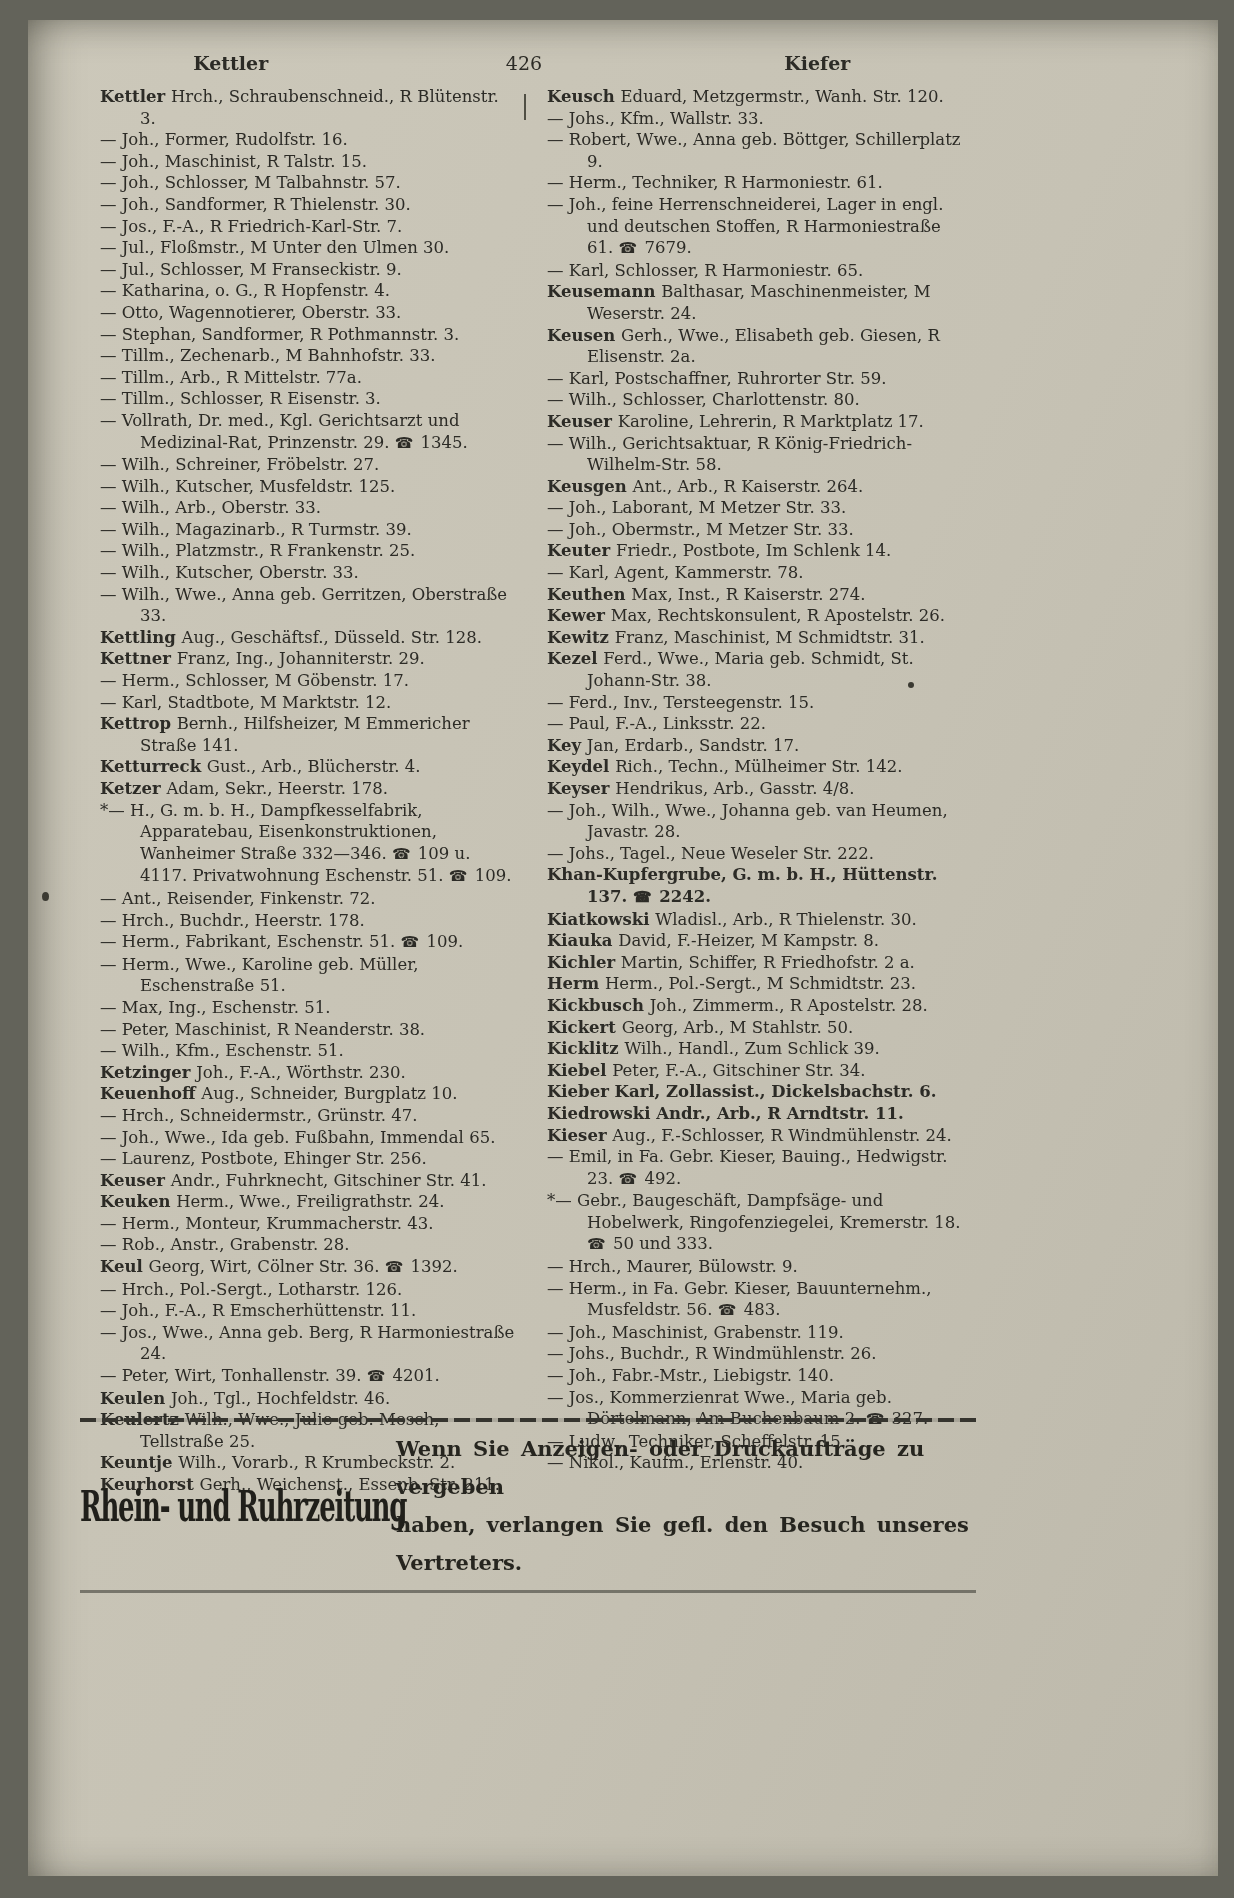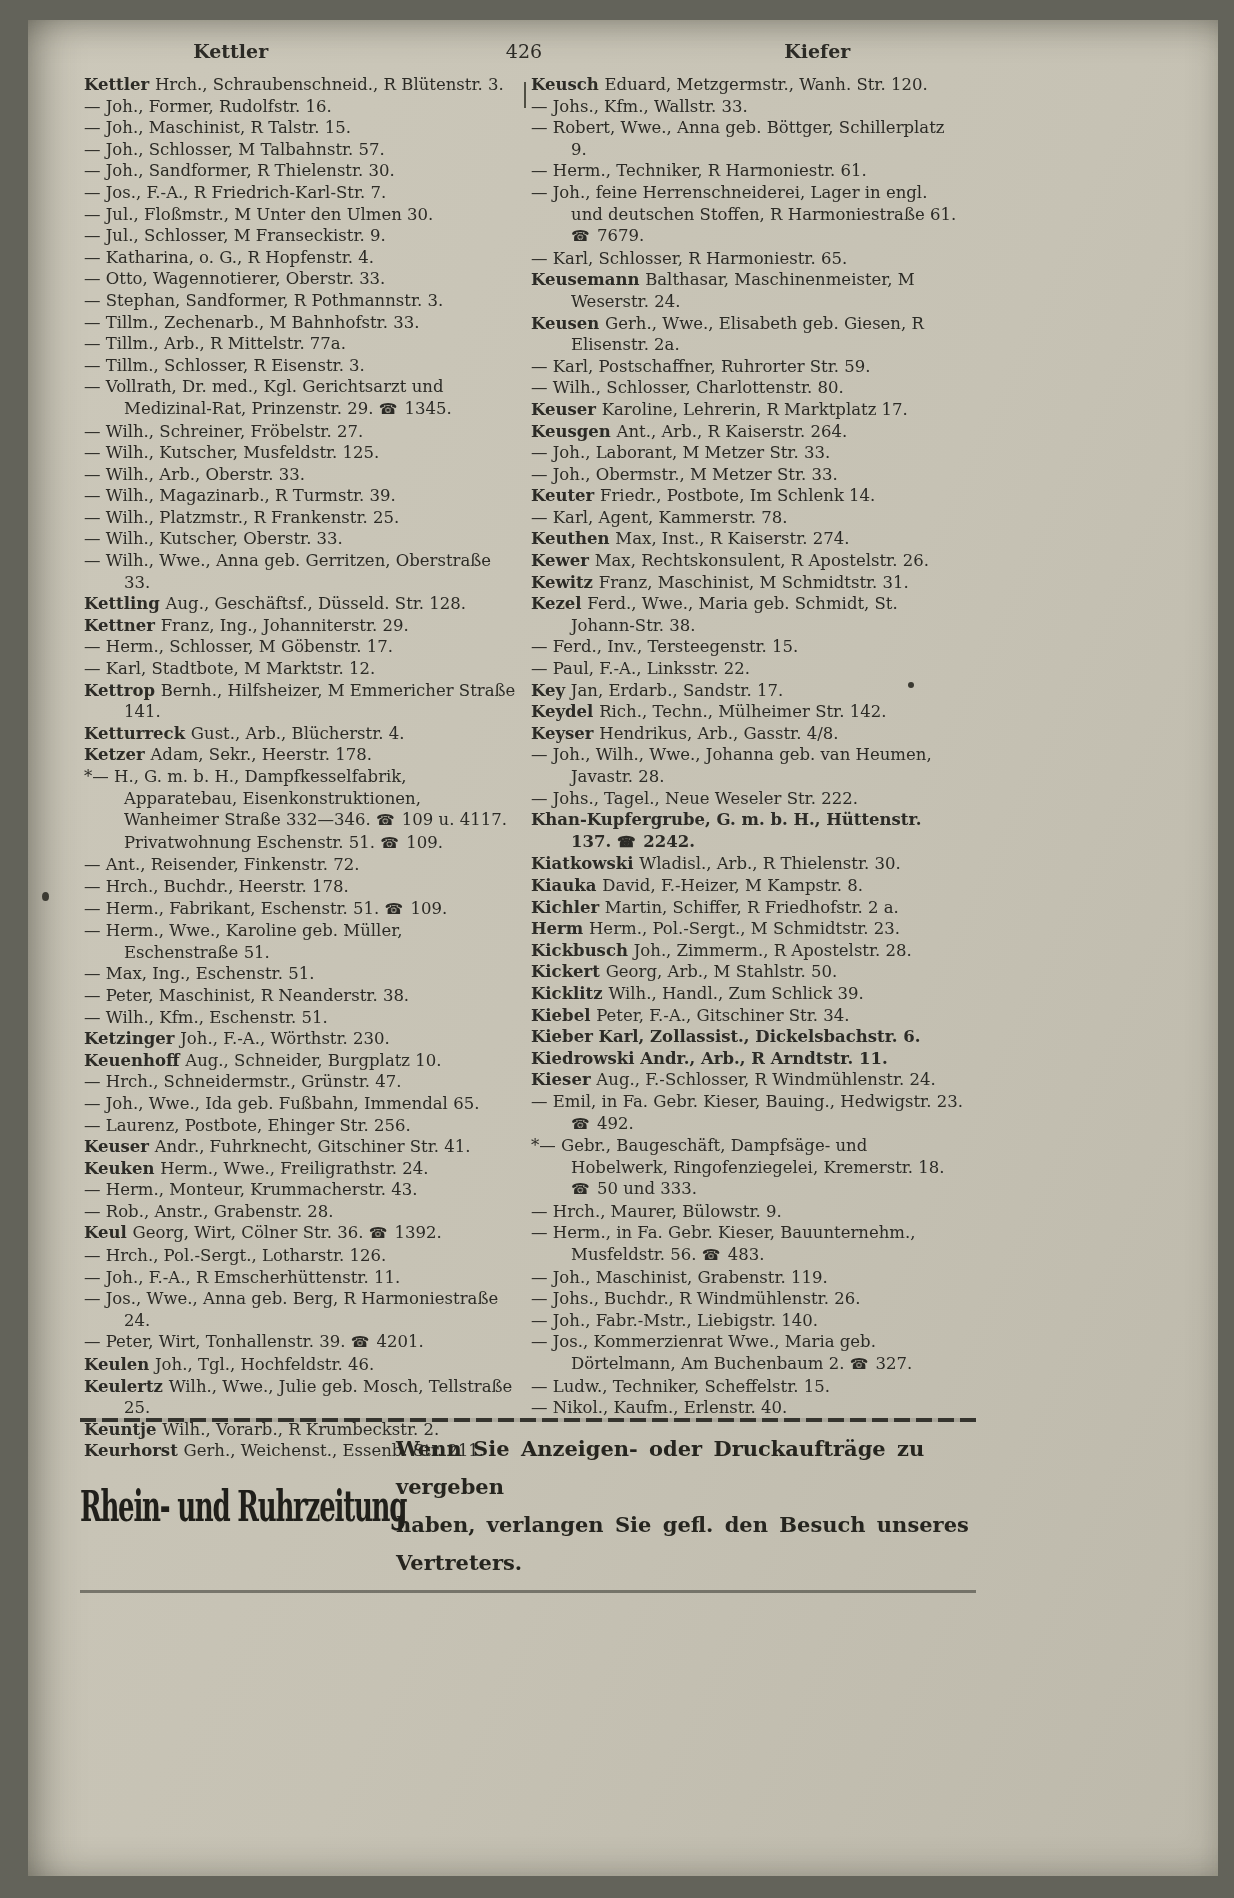--- a/index.html
+++ b/index.html
@@ -11,27 +11,27 @@
     overflow: hidden; position: relative;
   }
   .paper {
     position: absolute; left: 28px; top: 20px; right: 16px; bottom: 22px;
     background: linear-gradient(115deg, #ccc8ba 0%, #c6c2b4 55%, #bdb9ab 100%);
     box-shadow:
       inset 32px 0 45px -26px rgba(40,40,30,.5),
       inset 0 26px 38px -26px rgba(40,40,30,.45),
       inset -16px -22px 42px -26px rgba(40,40,30,.32);
   }
-  .content { position: absolute; left: 56px; top: 20px; width: 880px; color: #2c2b26; }
+  .content { position: absolute; left: 56px; top: 32px; width: 880px; color: #2c2b26; }
   .header-row { display: flex; font-size: 19px; margin-bottom: 12px; }
   .header-row .hcell { flex: 1; text-align: center; }
   .hname { font-weight: bold; }
   .col-divider { position: absolute; left: 440px; top: 42px; width: 2px; height: 26px; background: #504f44; }
   .cols { display: flex; gap: 14px; }
-  .col { width: 433px; font-size: 16.5px; line-height: 21.6px; }
+  .col { width: 433px; font-size: 16.5px; line-height: 21.6px; margin-left: 16px; }
   .entry { padding-left: 40px; text-indent: -40px; }
   .lead { font-weight: bold; }
   .entry.heavy { font-weight: bold; }
   .phone { font-size: 15px; padding-right: 2px; }
   .ink-spot { position: absolute; border-radius: 50%; background: #3b3a32; }
   .spot-a { left: 14px; top: 872px; width: 7px; height: 9px; }
   .spot-b { left: 880px; top: 662px; width: 6px; height: 6px; }
   .ad { position: absolute; left: 52px; top: 1398px; width: 896px; }
   .ad-rule {
     height: 4px; margin-bottom: 8px;
@@ -128,20 +128,21 @@
           <div class="entry">— Johs., Kfm., Wallstr. 33.</div>
           <div class="entry">— Robert, Wwe., Anna geb. Böttger, Schillerplatz 9.</div>
           <div class="entry">— Herm., Techniker, R Harmoniestr. 61.</div>
           <div class="entry">— Joh., feine Herrenschneiderei, Lager in engl. und deutschen Stoffen, R Harmoniestraße 61. <span class="phone">☎</span> 7679.</div>
           <div class="entry">— Karl, Schlosser, R Harmoniestr. 65.</div>
           <div class="entry"><span class="lead">Keusemann </span>Balthasar, Maschinenmeister, M Weserstr. 24.</div>
           <div class="entry"><span class="lead">Keusen </span>Gerh., Wwe., Elisabeth geb. Giesen, R Elisenstr. 2a.</div>
           <div class="entry">— Karl, Postschaffner, Ruhrorter Str. 59.</div>
           <div class="entry">— Wilh., Schlosser, Charlottenstr. 80.</div>
           <div class="entry"><span class="lead">Keuser </span>Karoline, Lehrerin, R Marktplatz 17.</div>
+          <div class="entry">— Wilh., Gerichtsaktuar, R König-Friedrich-Wilhelm-Str. 58.</div>
           <div class="entry"><span class="lead">Keusgen </span>Ant., Arb., R Kaiserstr. 264.</div>
           <div class="entry">— Joh., Laborant, M Metzer Str. 33.</div>
           <div class="entry">— Joh., Obermstr., M Metzer Str. 33.</div>
           <div class="entry"><span class="lead">Keuter </span>Friedr., Postbote, Im Schlenk 14.</div>
           <div class="entry">— Karl, Agent, Kammerstr. 78.</div>
           <div class="entry"><span class="lead">Keuthen </span>Max, Inst., R Kaiserstr. 274.</div>
           <div class="entry"><span class="lead">Kewer </span>Max, Rechtskonsulent, R Apostelstr. 26.</div>
           <div class="entry"><span class="lead">Kewitz </span>Franz, Maschinist, M Schmidtstr. 31.</div>
           <div class="entry"><span class="lead">Kezel </span>Ferd., Wwe., Maria geb. Schmidt, St. Johann-Str. 38.</div>
           <div class="entry">— Ferd., Inv., Tersteegenstr. 15.</div>

